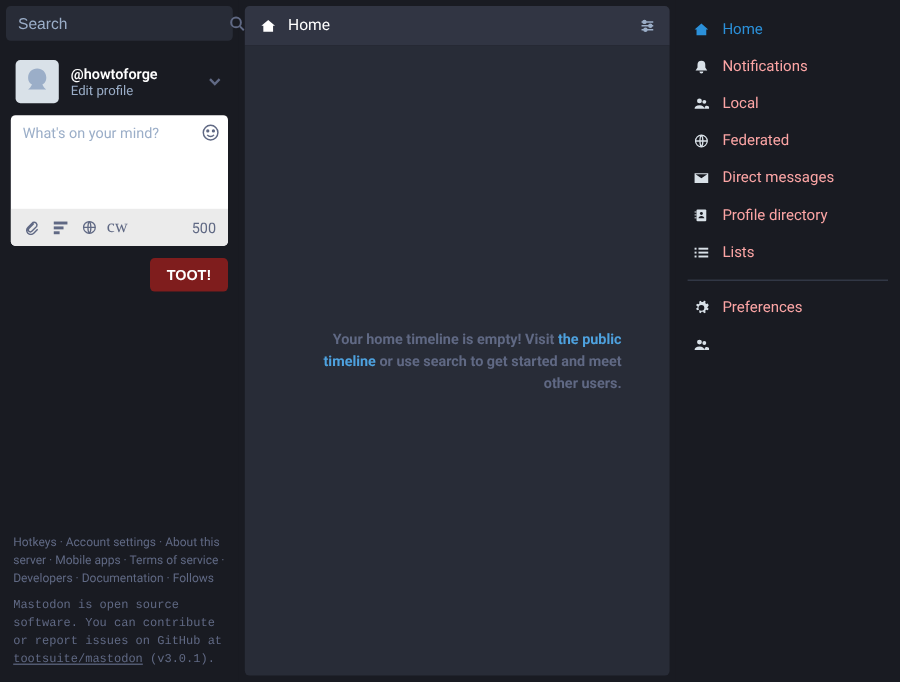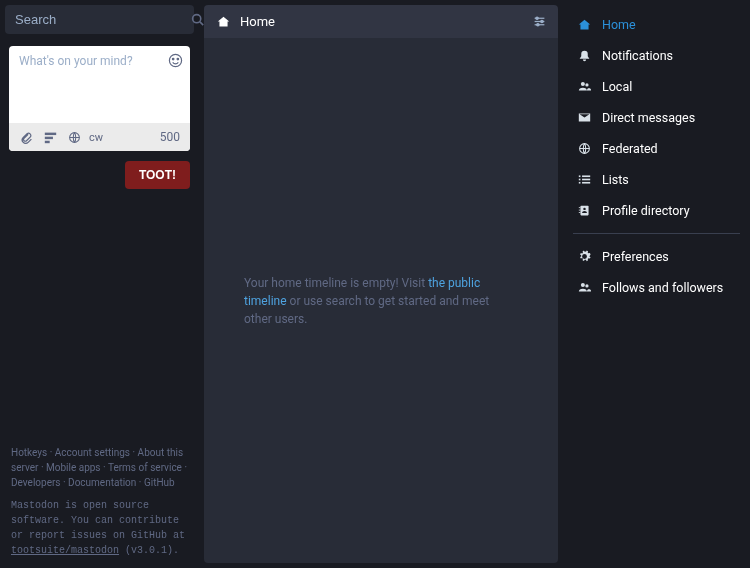--- a/index.html
+++ b/index.html
@@ -16,53 +16,69 @@
 .handle { color: #fff; font-weight: 600; font-size: 12px; }
 .edit-profile { color: #9baec8; font-size: 11px; }
 .chevron { color: #606984; }
 .compose { background: #fff; border-radius: 4px; overflow: hidden; margin: 0 4px; }
 .compose-text { position: relative; padding: 8px 36px 8px 10px; }
 .compose-area { width: 100%; height: 58px; border: none; resize: none; outline: none; font-size: 12px; font-family: inherit; color: #282c37; }
 .compose-area::placeholder { color: #9baec8; }
 .emoji-btn { position: absolute; right: 7px; top: 7px; display: flex; }
 .compose-bar { display: flex; align-items: center; padding: 7px 10px; background: #ebebeb; }
 .tool-icons { display: flex; gap: 10px; align-items: center; color: #606984; }
-.cw { font-size: 11px; color: #606984; margin-left: 8px; }
+.cw { font-size: 15px; color: #606984; margin-left: 8px; font-family: Liberation Serif, serif; }
 .char-count { margin-left: auto; font-weight: 400; color: #606984; font-size: 12px; }
 .toot-row { display: flex; justify-content: flex-end; padding: 10px 4px 0 4px; }
 .toot-btn { background: #7f1d1d; color: #fff; border: none; border-radius: 4px; padding: 7px 14px; font-weight: 600; font-size: 12px; cursor: pointer; }
 .footer { margin-top: auto; padding: 0 6px 10px 6px; color: #606984; font-size: 10px; line-height: 1.5; }
 .footer a { color: #606984; text-decoration: none; }
 .footer a.u { text-decoration: underline; }
 .footer .note { margin-top: 8px; font-family: Liberation Mono, monospace; }
 .center-header { background: #313543; border-radius: 4px 4px 0 0; display: flex; align-items: center; padding: 9px 12px; color: #fff; font-size: 13px; gap: 10px; }
 .center-header .title { flex: 1; }
-.center-body { flex: 1; background: #282c37; border-radius: 0 0 4px 4px; display: flex; align-items: center; justify-content: center; text-align: left; padding: 0 40px; color: #606984; font-size: 12px; line-height: 1.5; }
+.center-body { flex: 1; background: #282c37; border-radius: 0 0 4px 4px; display: flex; align-items: center; justify-content: center; text-align: right; padding: 0 40px; color: #606984; font-size: 12px; line-height: 1.5; font-weight: bold; }
 .center-body a { color: #4ea2df; text-decoration: none; }
 .nav { padding: 4px 0; }
-.nav-item { display: flex; align-items: center; padding: 8px 14px; color: #ffffff; text-decoration: none; gap: 11px; font-size: 12.5px; cursor: pointer; }
+.nav-item { display: flex; align-items: center; padding: 8px 14px; color: #fca5a5; text-decoration: none; gap: 11px; font-size: 12.5px; cursor: pointer; }
 .nav-item.active { color: #2b90d9; }
 .nav-sep { border-top: 1px solid #393f4f; margin: 7px 10px; }
 .icon { display: inline-flex; align-items: center; justify-content: center; width: 14px; height: 14px; }
 svg { display: block; }
 </style>
 </head>
 <body>
 
 <div class="col-left">
   <div class="search-wrap">
     <input class="search-input" placeholder="Search" style="">
     <span class="icon">
       <svg width="13" height="13" viewBox="0 0 16 16" fill="none" stroke="#606984" stroke-width="2">
           <circle cx="7" cy="7" r="5"></circle>
           <line x1="11" y1="11" x2="15" y2="15"></line>
         </svg>
     </span>
   </div>
 
+  <div class="user-row">
+    <div class="avatar">
+      <svg width="26" height="26" viewBox="0 0 24 24" fill="#9baec8">
+          <path d="M12 2C8 2 5 5 5 9c0 3 2 5 3 5 0 0-1 3-3 4h14c-2-1-3-4-3-4 1 0 3-2 3-5 0-4-3-7-7-7z"></path>
+        </svg>
+    </div>
+    <div class="user-text">
+      <div class="handle">@howtoforge</div>
+      <div class="edit-profile">Edit profile</div>
+    </div>
+    <span class="chevron icon">
+      <svg width="12" height="12" viewBox="0 0 12 12" fill="none" stroke="#606984" stroke-width="2">
+          <path d="M2 4l4 4 4-4"></path>
+        </svg>
+    </span>
+  </div>
 
   <div class="compose">
     <div class="compose-text">
       <textarea class="compose-area" placeholder="What's on your mind?" style=""></textarea>
       <span class="emoji-btn">
         <svg width="15" height="15" viewBox="0 0 16 16" fill="none" stroke="#606984" stroke-width="1.3">
             <circle cx="8" cy="8" r="6.5"></circle>
             <circle cx="5.5" cy="6.5" r="0.8" fill="#606984"></circle>
             <circle cx="10.5" cy="6.5" r="0.8" fill="#606984"></circle>
             <path d="M5 10c1 1.2 2 1.5 3 1.5s2-.3 3-1.5"></path>
@@ -101,21 +117,21 @@
 
   <div class="footer">
     <div>
       <a>Hotkeys</a> ·
       <a>Account settings</a> ·
       <a>About this server</a> ·
       <a>Mobile apps</a> ·
       <a>Terms of service</a> ·
       <a>Developers</a> ·
       <a>Documentation</a> ·
-      <a>GitHub</a>
+      <a>Follows</a>
     </div>
     <div class="note">
       <span>Mastodon is open source software. You can contribute or report issues on GitHub at </span><a class="u">tootsuite/mastodon</a><span> (v3.0.1).</span>
     </div>
   </div>
 </div>
 
 <div class="col-center">
   <div class="center-header">
     <span class="icon">
@@ -165,74 +181,73 @@
           <svg width="13" height="13" viewBox="0 0 16 16" fill="#d9e1e8">
             <circle cx="6" cy="5" r="2.5"></circle>
             <circle cx="11" cy="6" r="2"></circle>
             <path d="M1 13c0-2 2-3.5 5-3.5s5 1.5 5 3.5H1zM11 13c0-1.2.5-2.2 1.3-2.8.4-.1.8-.2 1.2-.2 1.5 0 2.5.8 2.5 2v1h-5z"></path>
           </svg>
         </span>
       <span>Local</span>
     </a>
     <a class="nav-item">
       <span class="icon">
-          <svg width="13" height="13" viewBox="0 0 16 16" fill="#d9e1e8">
-            <path d="M1 3h14v10H1V3zm1 1l6 4 6-4"></path>
-          </svg>
-        </span>
-      <span>Direct messages</span>
-    </a>
-    <a class="nav-item">
-      <span class="icon">
           <svg width="13" height="13" viewBox="0 0 16 16" fill="none" stroke="#d9e1e8" stroke-width="1.3">
             <circle cx="8" cy="8" r="6"></circle>
             <path d="M2 8h12M8 2c2 2 2 10 0 12M8 2c-2 2-2 10 0 12"></path>
           </svg>
         </span>
       <span>Federated</span>
+    </a>
+    <a class="nav-item">
+      <span class="icon">
+          <svg width="13" height="13" viewBox="0 0 16 16" fill="#d9e1e8">
+            <path d="M1 3h14v10H1V3zm1 1l6 4 6-4"></path>
+          </svg>
+        </span>
+      <span>Direct messages</span>
+    </a>
+    <a class="nav-item">
+      <span class="icon">
+          <svg width="13" height="13" viewBox="0 0 16 16" fill="#d9e1e8">
+            <rect x="3" y="2" width="10" height="12" rx="1"></rect>
+            <circle cx="8" cy="6" r="1.5" fill="#191b22"></circle>
+            <path d="M5 11c0-1.5 1.3-2.5 3-2.5s3 1 3 2.5H5z" fill="#191b22"></path>
+            <rect x="1" y="4" width="2" height="1"></rect>
+            <rect x="1" y="7" width="2" height="1"></rect>
+            <rect x="1" y="10" width="2" height="1"></rect>
+          </svg>
+        </span>
+      <span>Profile directory</span>
     </a>
     <a class="nav-item">
       <span class="icon">
           <svg width="13" height="13" viewBox="0 0 16 16" fill="#d9e1e8">
             <rect x="1" y="3" width="2" height="2"></rect>
             <rect x="5" y="3" width="10" height="2"></rect>
             <rect x="1" y="7" width="2" height="2"></rect>
             <rect x="5" y="7" width="10" height="2"></rect>
             <rect x="1" y="11" width="2" height="2"></rect>
             <rect x="5" y="11" width="10" height="2"></rect>
           </svg>
         </span>
       <span>Lists</span>
     </a>
-    <a class="nav-item">
-      <span class="icon">
-          <svg width="13" height="13" viewBox="0 0 16 16" fill="#d9e1e8">
-            <rect x="3" y="2" width="10" height="12" rx="1"></rect>
-            <circle cx="8" cy="6" r="1.5" fill="#191b22"></circle>
-            <path d="M5 11c0-1.5 1.3-2.5 3-2.5s3 1 3 2.5H5z" fill="#191b22"></path>
-            <rect x="1" y="4" width="2" height="1"></rect>
-            <rect x="1" y="7" width="2" height="1"></rect>
-            <rect x="1" y="10" width="2" height="1"></rect>
-          </svg>
-        </span>
-      <span>Profile directory</span>
-    </a>
     <div class="nav-sep"></div>
     <a class="nav-item">
       <span class="icon">
           <svg width="13" height="13" viewBox="0 0 16 16" fill="#d9e1e8">
             <path d="M8 5a3 3 0 100 6 3 3 0 000-6zm6 3l1.5.9-1 1.7-1.6-.5a5 5 0 01-1 1l.5 1.6-1.7 1L9.8 12a5 5 0 01-1.6 0l-.9 1.5-1.7-1 .5-1.6a5 5 0 01-1-1l-1.6.5-1-1.7L4 8a5 5 0 010-1.6L2.5 5.5l1-1.7 1.6.5a5 5 0 011-1L5.6 1.7l1.7-1L8.2 2a5 5 0 011.6 0l.9-1.5 1.7 1-.5 1.6a5 5 0 011 1l1.6-.5 1 1.7L14 8z"></path>
           </svg>
         </span>
       <span>Preferences</span>
     </a>
     <a class="nav-item">
       <span class="icon">
           <svg width="13" height="13" viewBox="0 0 16 16" fill="#d9e1e8">
             <circle cx="6" cy="5" r="2.5"></circle>
             <circle cx="11" cy="6" r="2"></circle>
             <path d="M1 13c0-2 2-3.5 5-3.5s5 1.5 5 3.5H1zM11 13c0-1.2.5-2.2 1.3-2.8.4-.1.8-.2 1.2-.2 1.5 0 2.5.8 2.5 2v1h-5z"></path>
           </svg>
         </span>
-      <span>Follows and followers</span>
     </a>
   </div>
 </div>
 
 </body></html>

